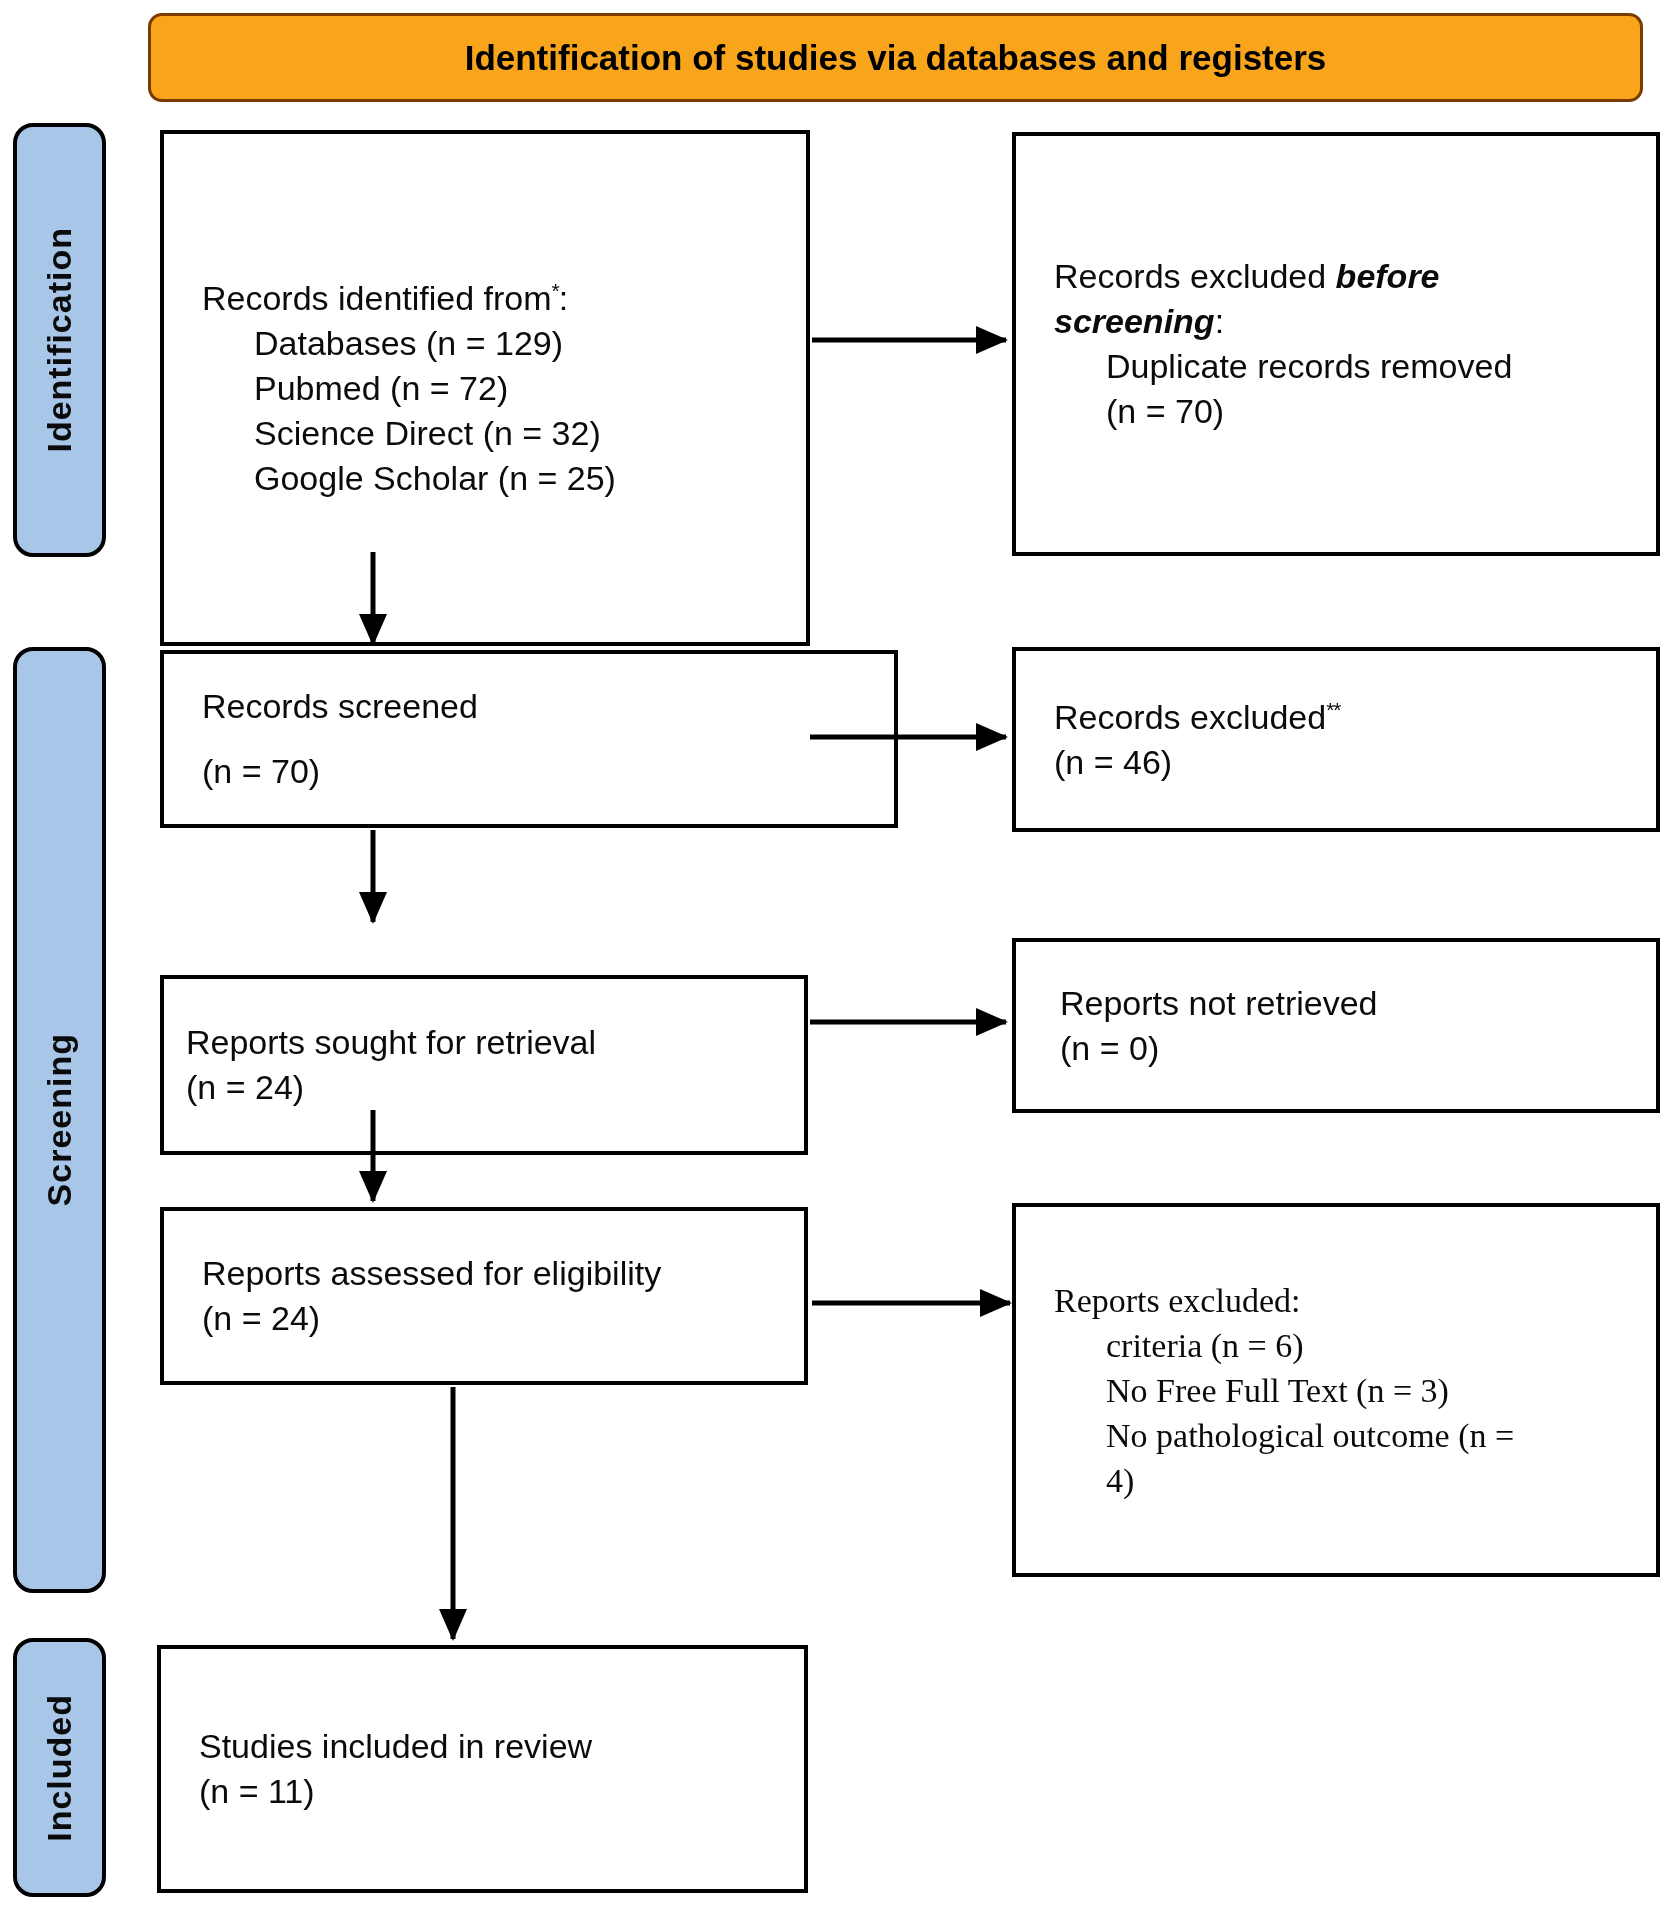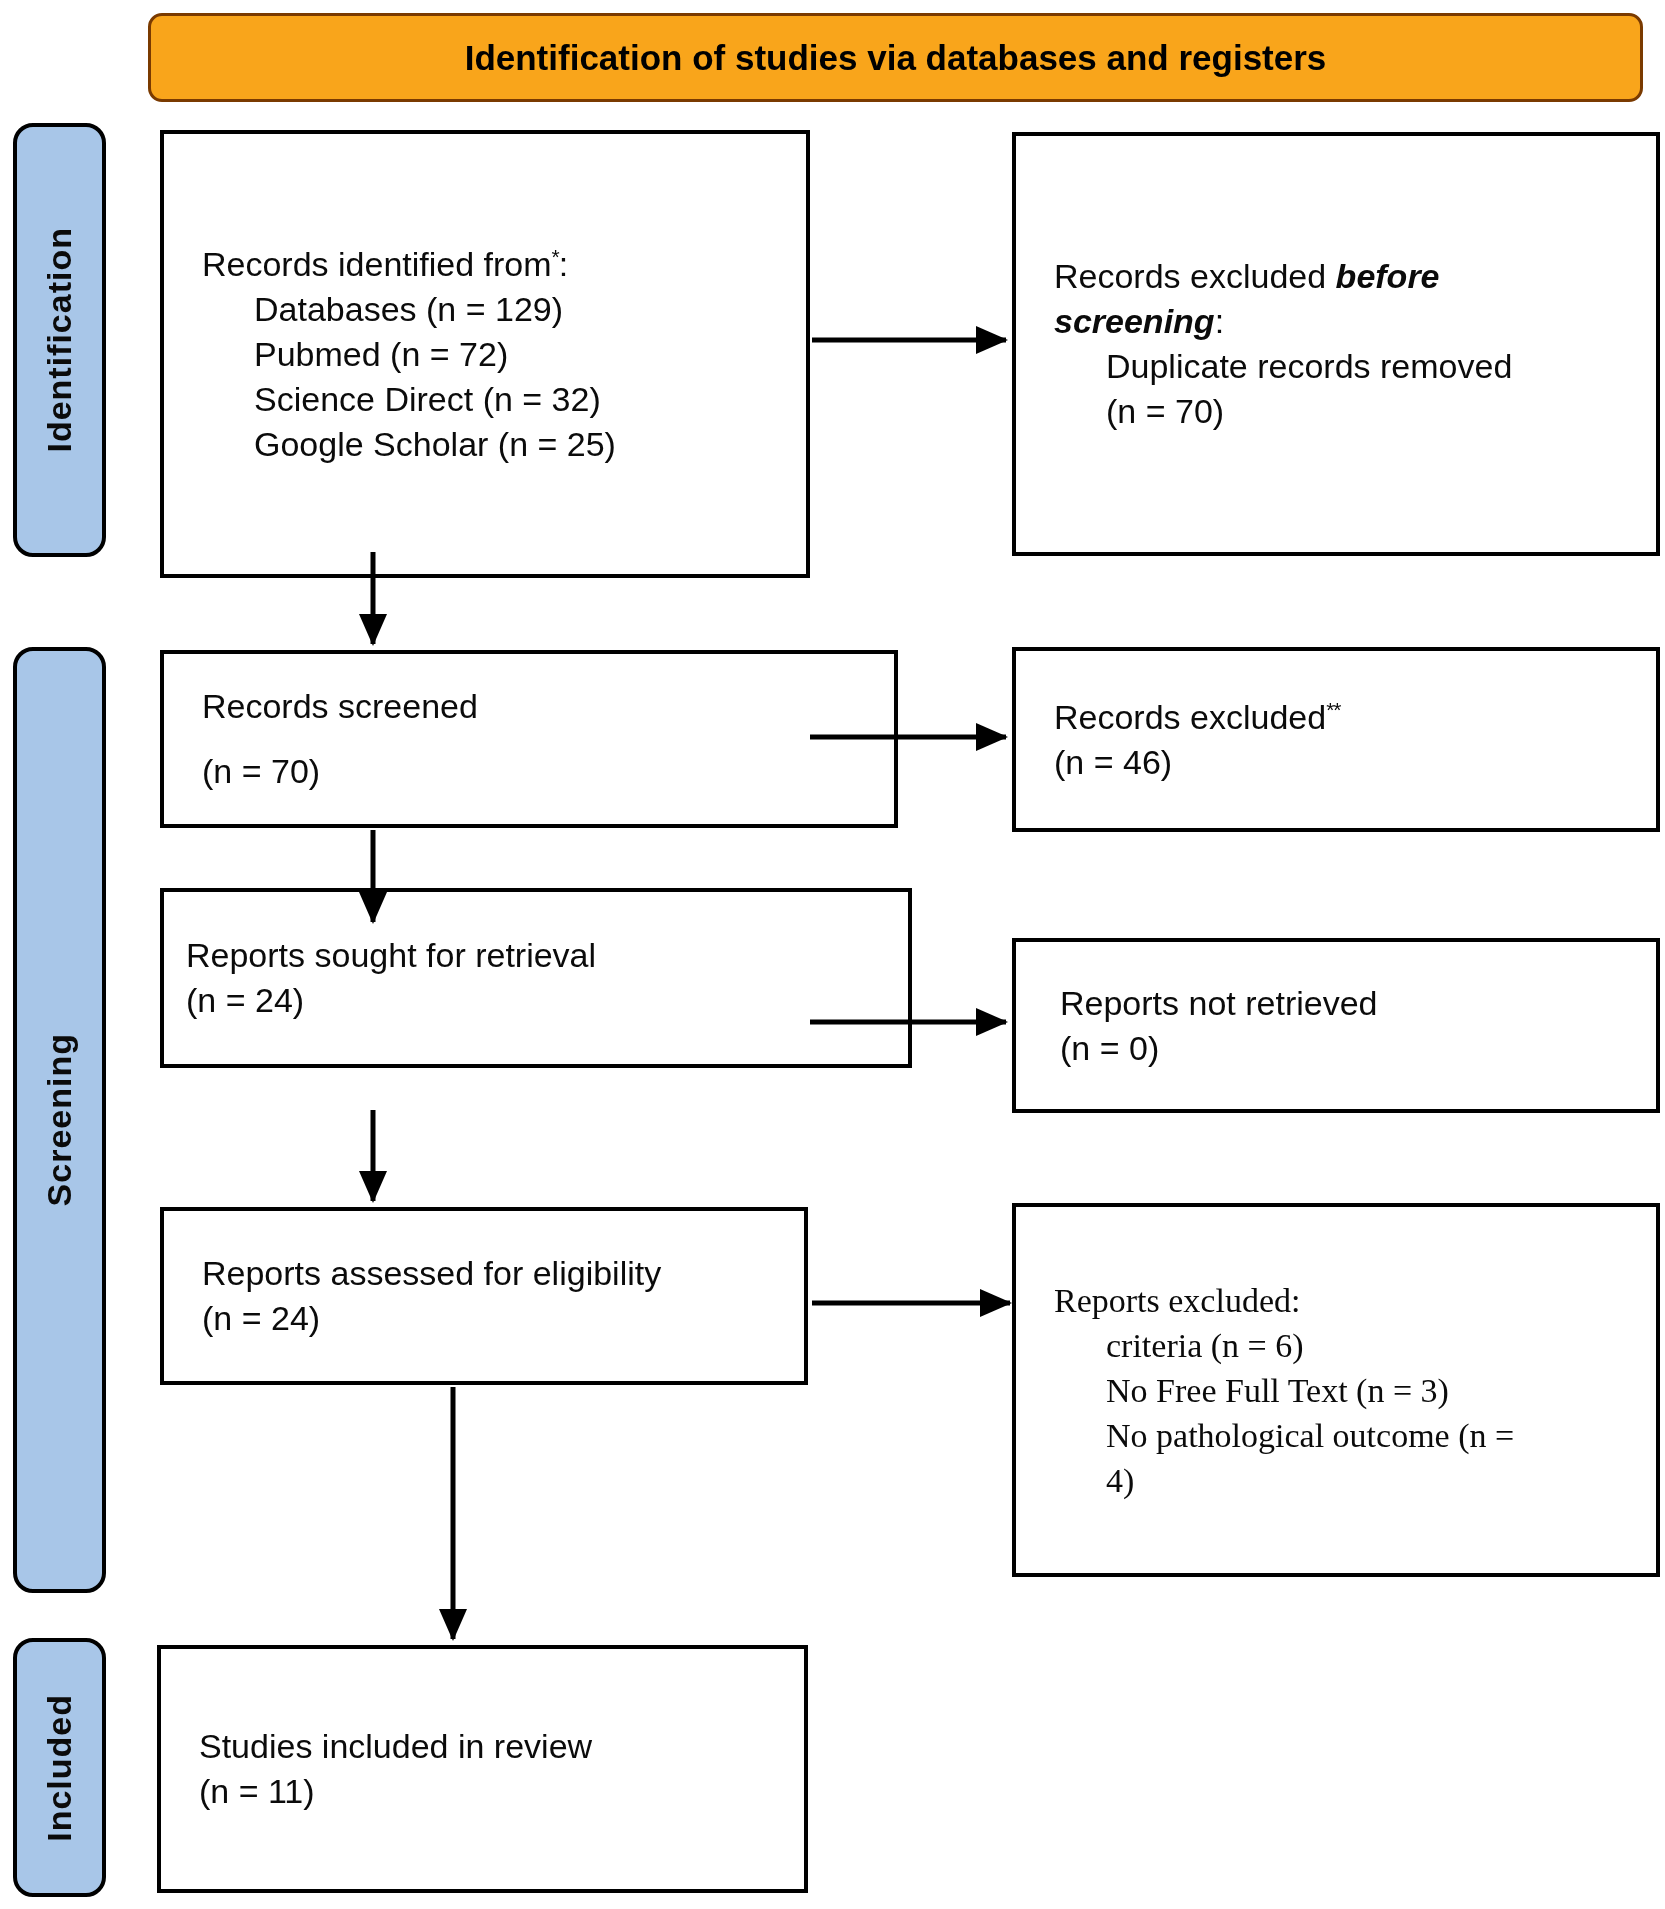--- a/index.html
+++ b/index.html
@@ -68,25 +68,25 @@
     border: 4px solid var(--box-border, #000);
     display: flex;
     flex-direction: column;
     justify-content: center;
     padding-left: 38px;
     padding-right: 16px;
     font-size: 34px;
     line-height: 45px;
     color: #0b0b0b;
   }
-  #box-records-identified    { left: 160px;  top: 130px;  width: 650px; height: 448px; }
+  #box-records-identified    { left: 160px;  top: 130px;  width: 650px; height: 516px; }
   #box-records-removed       { left: 1012px; top: 132px;  width: 648px; height: 424px; }
   #box-records-screened      { left: 160px;  top: 650px;  width: 738px; height: 178px; gap: 20px; }
   #box-records-excluded      { left: 1012px; top: 647px;  width: 648px; height: 185px; }
-  #box-reports-sought        { left: 160px;  top: 888px;  width: 752px; height: 180px; padding-left: 22px; }
+  #box-reports-sought        { left: 160px;  top: 975px;  width: 648px; height: 180px; padding-left: 22px; }
   #box-reports-not-retrieved { left: 1012px; top: 938px;  width: 648px; height: 175px; padding-left: 44px; }
   #box-reports-assessed      { left: 160px;  top: 1207px; width: 648px; height: 178px; }
   #box-reports-excluded      { left: 1012px; top: 1203px; width: 648px; height: 374px; font-family: Liberation Serif, serif; }
   #box-studies-included      { left: 157px;  top: 1645px; width: 651px; height: 248px; }
 
   .line { white-space: nowrap; }
   .line.indent { padding-left: 52px; }
   .sup {
     font-size: 21px;
     vertical-align: super;

